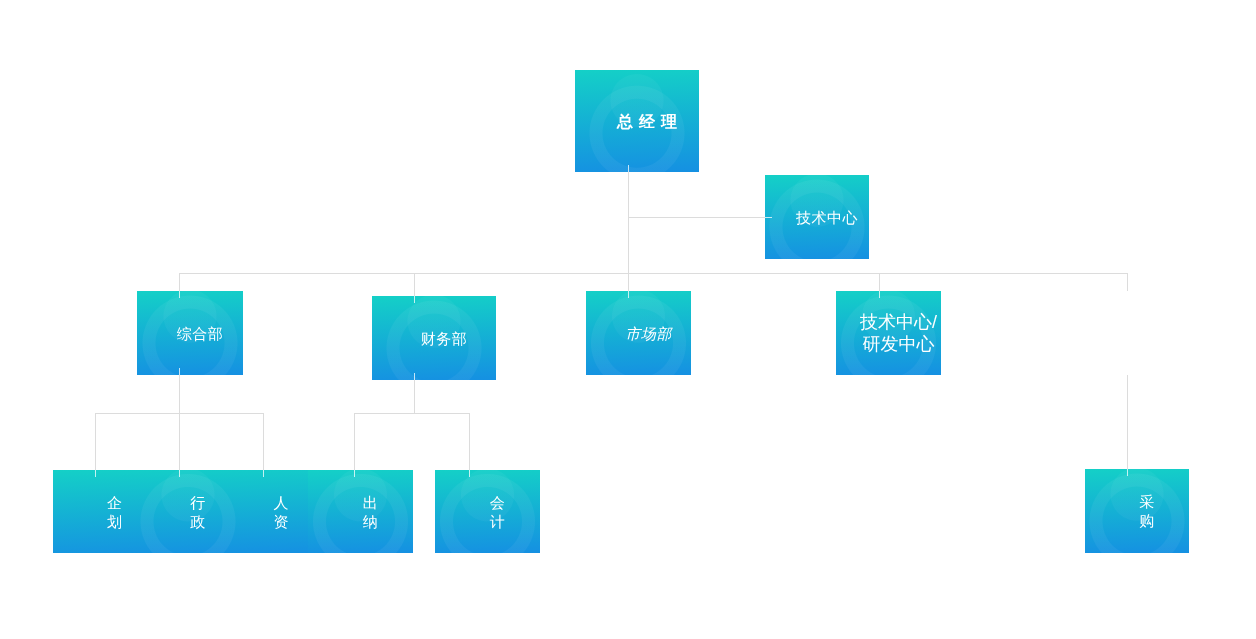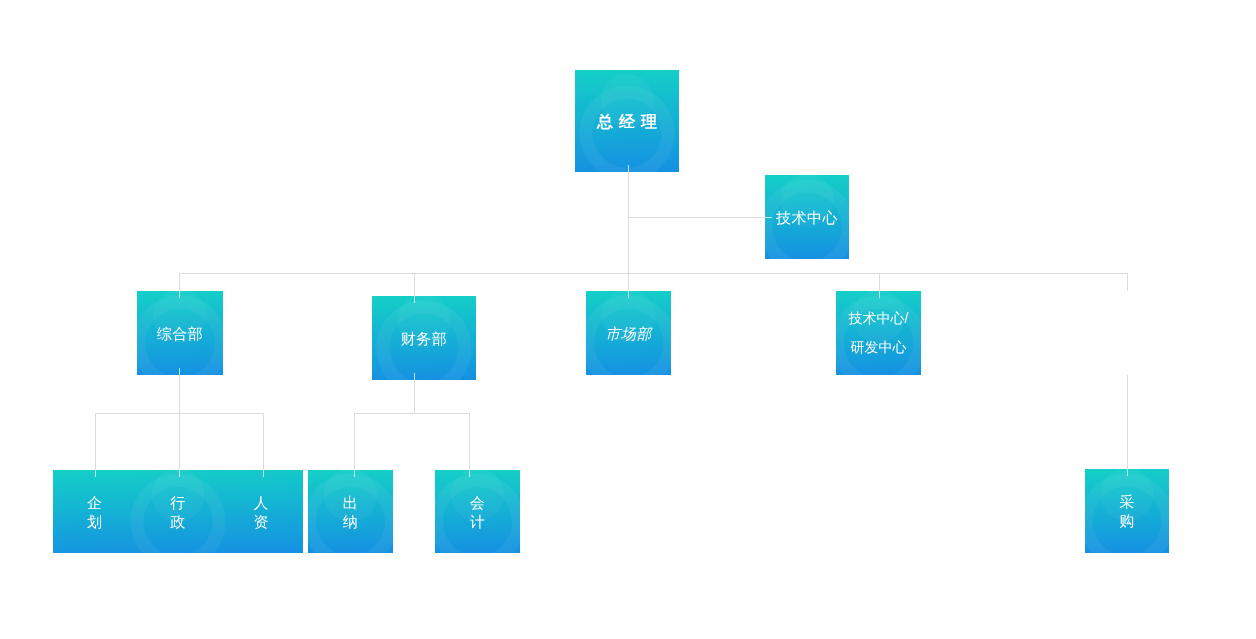--- a/index.html
+++ b/index.html
@@ -28,20 +28,21 @@
   .tick.v { width: 1px; height: 7px; }
   .tick.h { width: 7px; height: 1px; }
   
   .node {
     position: absolute;
     display: flex;
     align-items: center;
     justify-content: center;
     background: linear-gradient(178deg, var(--box-top, #14d0c7) 0%, var(--box-bottom, #1590e2) 100%);
     color: var(--node-text, #ffffff);
+    padding-left: 20px;
   }
   .node::before {
     content: "";
     position: absolute;
     inset: 0;
     background:
       radial-gradient(circle at 50% 62%, transparent 34px, rgba(255,255,255,0.05) 35px, rgba(255,255,255,0.05) 47px, transparent 48px),
       radial-gradient(circle at 50% 30%, rgba(255,255,255,0.04) 0 26px, transparent 27px);
     pointer-events: none;
   }
@@ -53,22 +54,22 @@
     white-space: pre-line;
     letter-spacing: 0.5px;
   }
   .node-lg .label {
     font-size: 16px;
     font-weight: bold;
     letter-spacing: 6px;
     text-indent: 6px;
   }
   .node-2line .label {
-    font-size: 14px;
-    line-height: 29px;
+    font-size: 18px;
+    line-height: 22px;
     letter-spacing: 0;
   }
   
   .node-row {
     justify-content: space-between;
   }
   .cell {
     flex: 1 1 0;
     display: flex;
     align-items: center;

